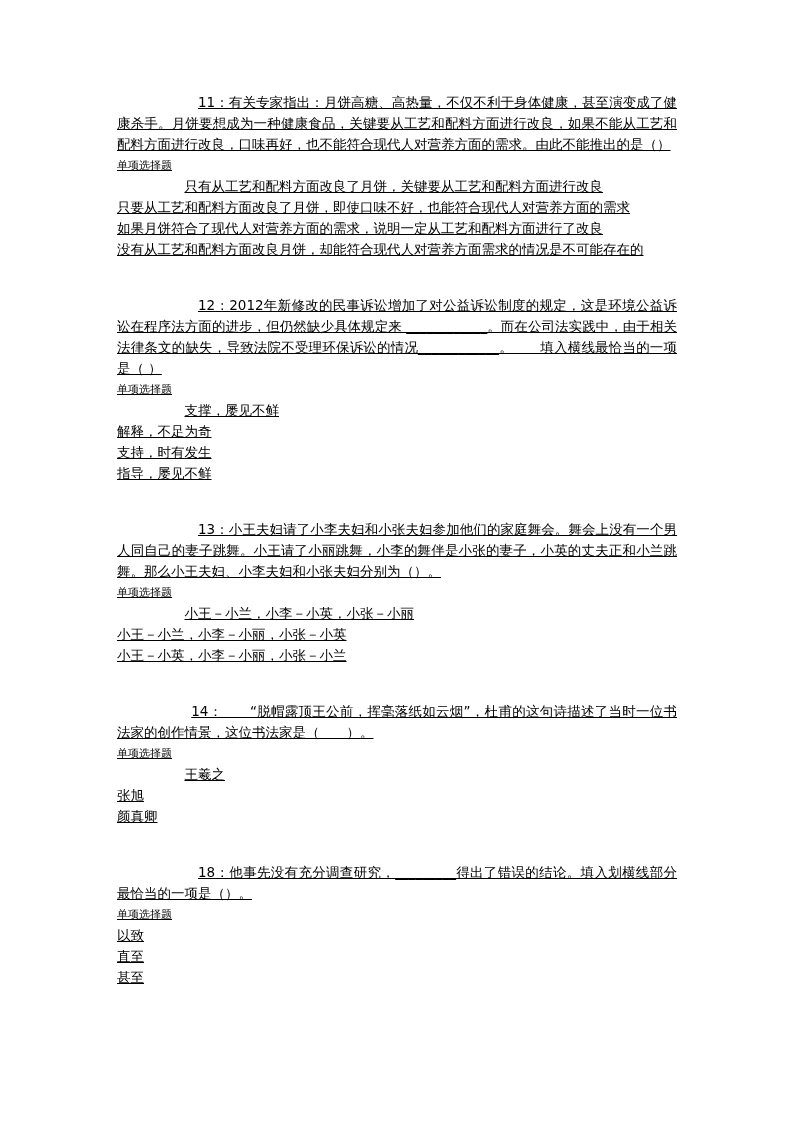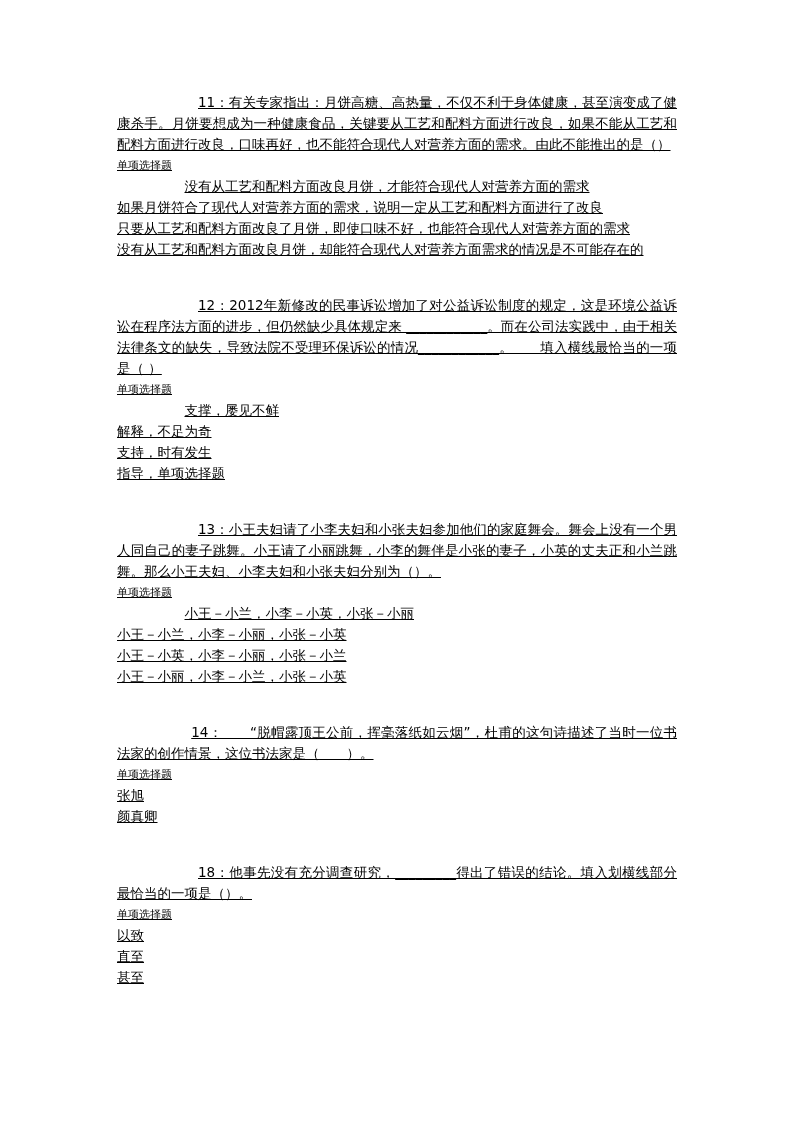--- a/index.html
+++ b/index.html
@@ -49,53 +49,53 @@
   }
 </style>
 </head>
 <body>
 
 <div class="page">
 
   <div class="question-block">
     <div class="stem">11：有关专家指出：月饼高糖、高热量，不仅不利于身体健康，甚至演变成了健康杀手。月饼要想成为一种健康食品，关键要从工艺和配料方面进行改良，如果不能从工艺和配料方面进行改良，口味再好，也不能符合现代人对营养方面的需求。由此不能推出的是（）</div>
     <div class="qtype">单项选择题</div>
-    <div class="option first">没有从工艺和配料方面改良月饼，才能符合现代人对营养方面的需求</div>
+    <div class="option first">只有从工艺和配料方面改良了月饼，关键要从工艺和配料方面进行改良</div>
+    <div class="option">只要从工艺和配料方面改良了月饼，即使口味不好，也能符合现代人对营养方面的需求</div>
     <div class="option">如果月饼符合了现代人对营养方面的需求，说明一定从工艺和配料方面进行了改良</div>
-    <div class="option">只要从工艺和配料方面改良了月饼，即使口味不好，也能符合现代人对营养方面的需求</div>
     <div class="option">没有从工艺和配料方面改良月饼，却能符合现代人对营养方面需求的情况是不可能存在的</div>
   </div>
 
   <div class="spacer"></div>
 
   <div class="question-block">
     <div class="stem">12：2012年新修改的民事诉讼增加了对公益诉讼制度的规定，这是环境公益诉讼在程序法方面的进步，但仍然缺少具体规定来 ____________。而在公司法实践中，由于相关法律条文的缺失，导致法院不受理环保诉讼的情况____________。　　填入横线最恰当的一项是（ ）</div>
     <div class="qtype">单项选择题</div>
     <div class="option first">支撑，屡见不鲜</div>
     <div class="option">解释，不足为奇</div>
     <div class="option">支持，时有发生</div>
-    <div class="option">指导，单项选择题</div>
+    <div class="option">指导，屡见不鲜</div>
   </div>
 
   <div class="spacer"></div>
 
   <div class="question-block">
     <div class="stem">13：小王夫妇请了小李夫妇和小张夫妇参加他们的家庭舞会。舞会上没有一个男人同自己的妻子跳舞。小王请了小丽跳舞，小李的舞伴是小张的妻子，小英的丈夫正和小兰跳舞。那么小王夫妇、小李夫妇和小张夫妇分别为（）。</div>
     <div class="qtype">单项选择题</div>
     <div class="option first">小王－小兰，小李－小英，小张－小丽</div>
     <div class="option">小王－小兰，小李－小丽，小张－小英</div>
     <div class="option">小王－小英，小李－小丽，小张－小兰</div>
-    <div class="option">小王－小丽，小李－小兰，小张－小英</div>
   </div>
 
   <div class="spacer"></div>
 
   <div class="question-block">
     <div class="stem narrow-indent">14：　　“脱帽露顶王公前，挥毫落纸如云烟”，杜甫的这句诗描述了当时一位书法家的创作情景，这位书法家是（　　）。</div>
     <div class="qtype">单项选择题</div>
+    <div class="option first">王羲之</div>
     <div class="option">张旭</div>
     <div class="option">颜真卿</div>
   </div>
 
   <div class="spacer"></div>
 
   <div class="question-block">
     <div class="stem">18：他事先没有充分调查研究，_________得出了错误的结论。填入划横线部分最恰当的一项是（）。</div>
     <div class="qtype">单项选择题</div>
     <div class="option">以致</div>

